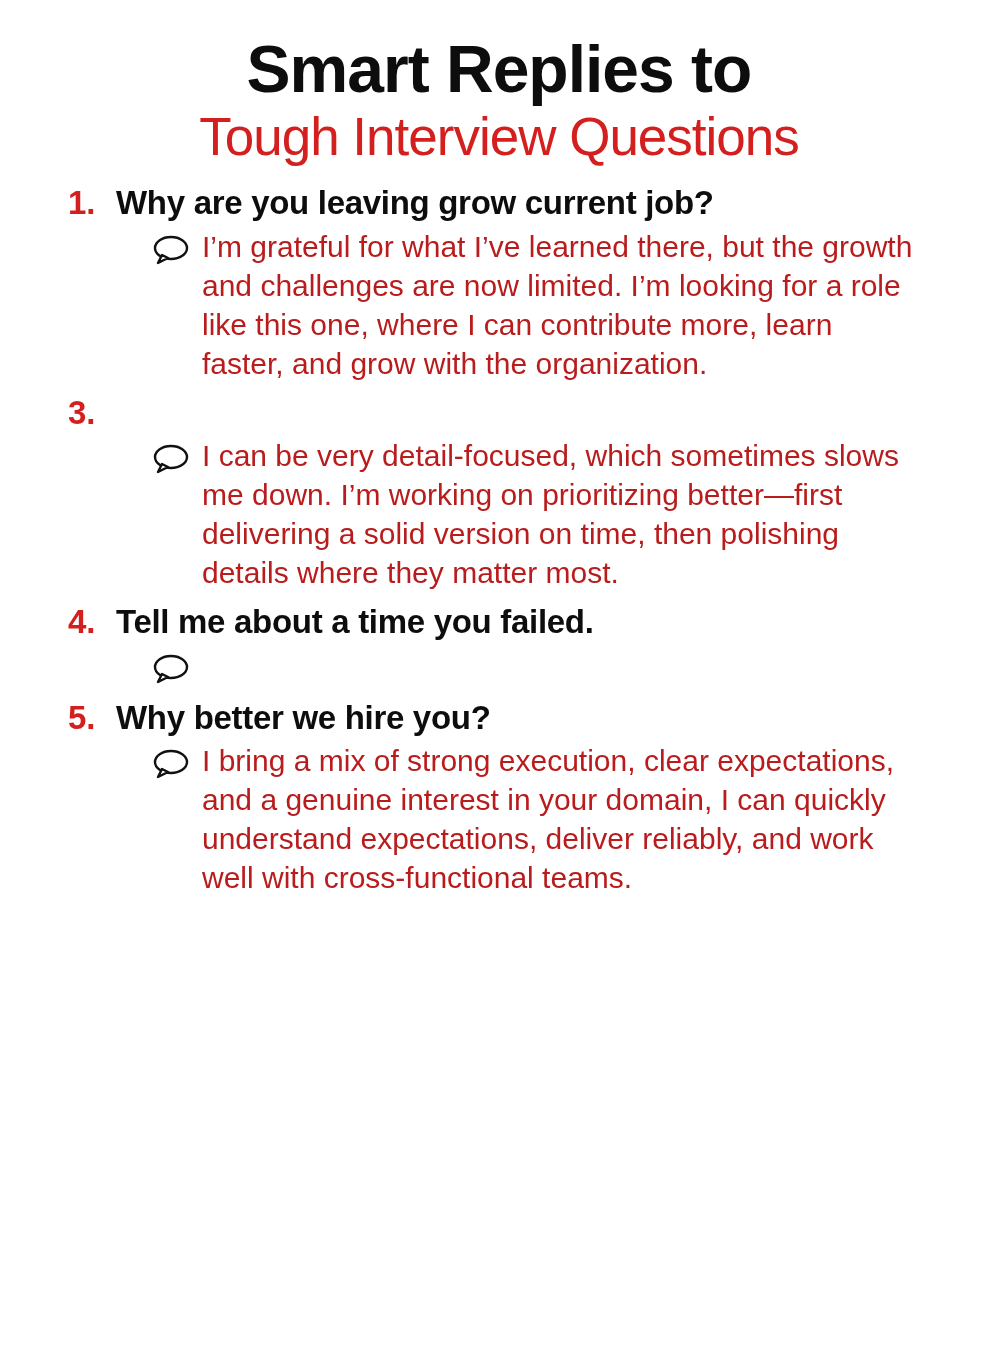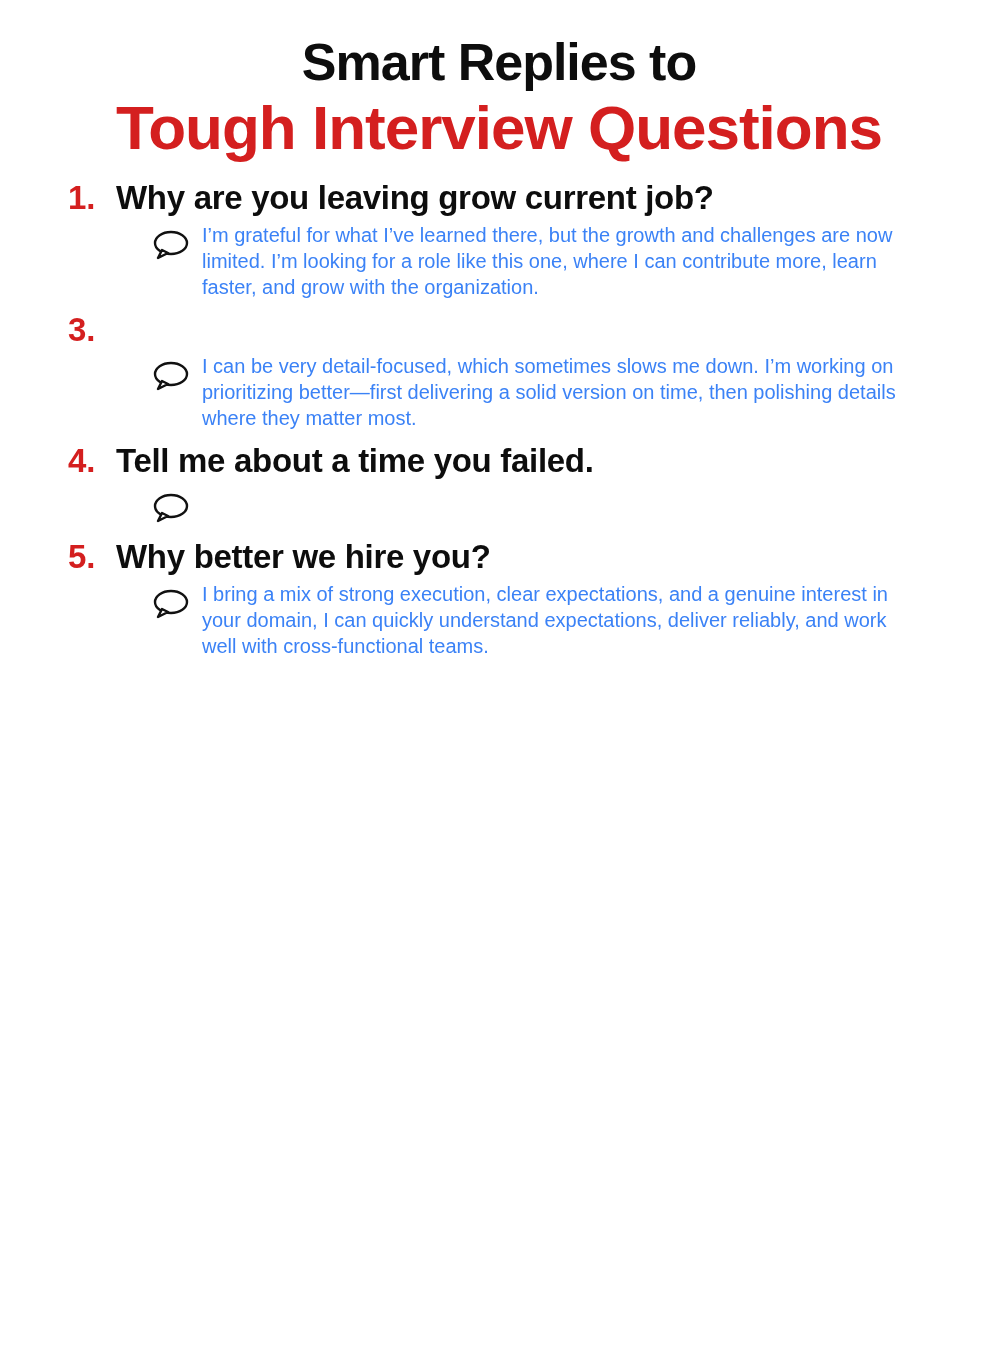--- a/index.html
+++ b/index.html
@@ -19,30 +19,30 @@
     height: 1350px;
     box-sizing: border-box;
     padding: 36px 40px 0 40px;
     position: relative;
   }
   .title-block {
     text-align: center;
     margin-bottom: 18px;
   }
   .title-line1 {
-    font-size: 52px;
+    font-size: 66px;
     font-weight: 800;
     letter-spacing: -1px;
     line-height: 1.02;
     color: #0d0d0d;
     margin: 0;
   }
   .title-line2 {
-    font-size: 62px;
-    font-weight: 700;
+    font-size: 53px;
+    font-weight: 400;
     letter-spacing: -1px;
     line-height: 1.05;
     color: #d41f1f;
     margin: 6px 0 0 0;
   }
   .qa-list {
     margin: 0;
     padding: 0;
   }
   .qa-item {
@@ -75,23 +75,23 @@
     gap: 12px;
     padding-left: 112px;
     padding-right: 42px;
     margin-top: 4px;
   }
   .bubble-icon {
     flex: 0 0 auto;
     margin-top: 8px;
   }
   .a-text {
-    font-size: 20px;
+    font-size: 30px;
     line-height: 1.30;
-    color: #3b82f6;
+    color: #b91c1c;
     font-weight: 400;
   }
 </style>
 </head>
 <body>
 
 <div class="page">
 
   <div class="title-block">
     <div class="title-line1">Smart Replies to</div>

